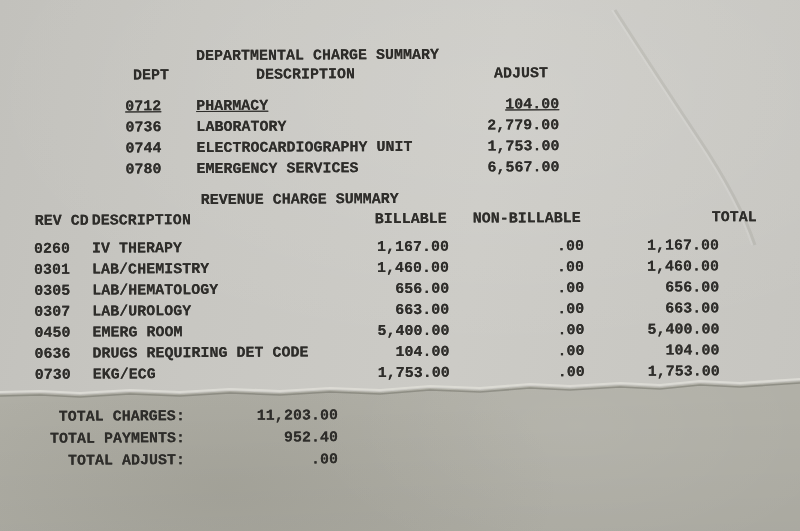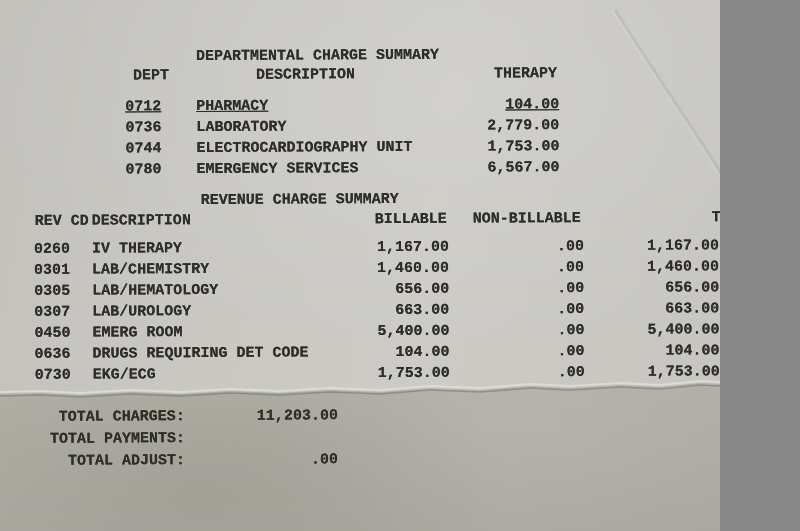--- a/index.html
+++ b/index.html
@@ -1,17 +1,17 @@
 <!DOCTYPE html>
 <html><head>
 <meta charset="utf-8">
 <style>
   html,body{margin:0;padding:0;background:#888;}
   #stage{
-    position:relative;width:720px;height:531px;overflow:hidden;
+    position:relative;width:800px;height:531px;overflow:hidden;
     font-family:"Liberation Mono","DejaVu Sans Mono",monospace;
   }
   
   .paper-base{
     position:absolute;inset:0;
     background:
       radial-gradient(120% 90% at 62% 18%, rgba(255,255,255,0.10) 0%, rgba(255,255,255,0) 55%),
       linear-gradient(100deg,#c2c1bc 0%,#c8c7c2 28%,#cccbc6 58%,#c6c5c0 100%);
   }
   
@@ -60,21 +60,21 @@
     <path d="M615,10 Q660,80 700,140 T755,245" fill="none" stroke="rgba(125,124,113,0.16)" stroke-width="3"></path>
     <path d="M612,10 Q657,80 697,140 T752,245" fill="none" stroke="rgba(255,255,255,0.12)" stroke-width="2"></path>
   </svg>
 
   <div class="doc">
 
     <div>
       <div class="ln dept-title">DEPARTMENTAL CHARGE SUMMARY</div>
       <div class="ln h-dept">DEPT</div>
       <div class="ln h-ddesc">DESCRIPTION</div>
-      <div class="ln h-amt">THERAPY</div>
+      <div class="ln h-amt">ADJUST</div>
 
       <div>
         <span class="ln c-dept dr0">0712</span>
         <span class="ln c-ddesc dr0">PHARMACY</span>
         <span class="ln c-damt rt dr0">104.00</span>
       </div>
       <div>
         <span class="ln c-dept dr1">0736</span>
         <span class="ln c-ddesc dr1">LABORATORY</span>
         <span class="ln c-damt rt dr1">2,779.00</span>
@@ -150,20 +150,21 @@
       </div>
     </div>
 
     <div>
       <div>
         <span class="ln t-label rt tr0">TOTAL CHARGES:</span>
         <span class="ln t-value rt tr0">11,203.00</span>
       </div>
       <div>
         <span class="ln t-label rt tr1">TOTAL PAYMENTS:</span>
+        <span class="ln t-value rt tr1">952.40</span>
       </div>
       <div>
         <span class="ln t-label rt tr2">TOTAL ADJUST:</span>
         <span class="ln t-value rt tr2">.00</span>
       </div>
     </div>
 
   </div>
 
   <svg class="crease-svg" width="800" height="531">

